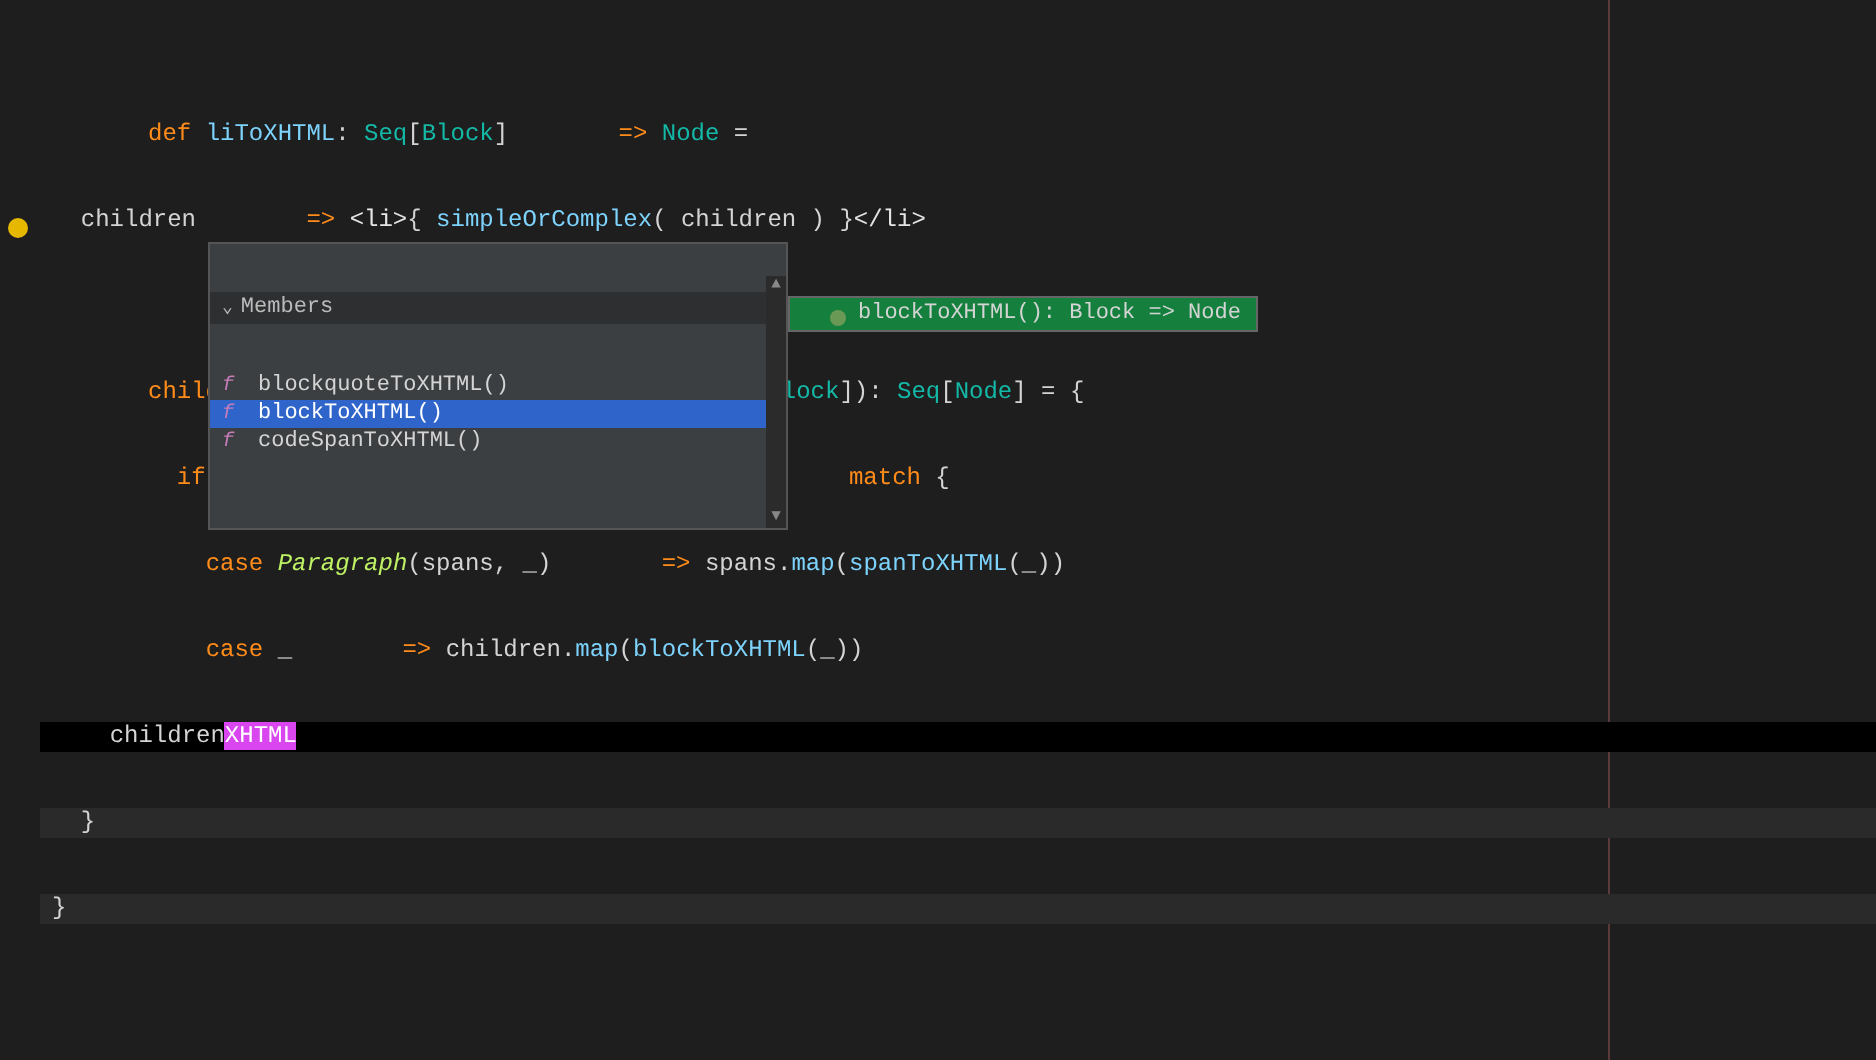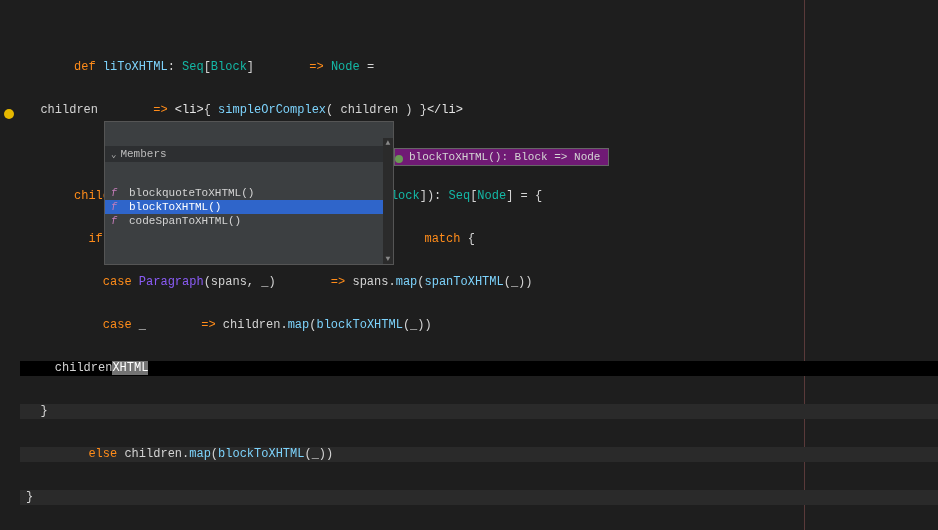--- a/index.html
+++ b/index.html
@@ -55,23 +55,23 @@
     top: 0;
     bottom: 0;
     width: 1px;
     background: #5a3a3a;
   }
   
   .kw { color: #ff8c1a; margin-left: 48px; }     
   .fn { color: #7dd3fc; }     
   .typ { color: #14b8a6; }
   .num { color: #6897bb; }
-  .cls { color: #8b5cf6; }    
+  .cls { color: #bef264; font-style: italic; }    
   .xml { color: #e5e5e5; font-family: Liberation Mono, monospace; }
-  .selected { background: #737373; color: #ffffff; }
+  .selected { background: #d946ef; color: #ffffff; }
 
   
   .completion-popup {
     position: absolute;
     background: #3c3f41;
     border: 1px solid #555;
     font-size: 11px;
     z-index: 10;
   }
   .completion-header {
@@ -119,25 +119,25 @@
     font-size: 8px;
     color: #888;
     line-height: 10px;
   }
   .completion-scroll .up { top: 0; }
   .completion-scroll .dn { bottom: 0; }
 
   
   .sig-tooltip {
     position: absolute;
-    background: #701a75;
+    background: #15803d;
     border: 1px solid #666;
     color: #d4d4d4;
     font-size: 11px;
-    padding: 2px 8px 2px 0;
+    padding: 2px 8px 2px 20px;
     display: flex;
     align-items: flex-end;
     gap: 6px;
     z-index: 9;
   }
   .sig-dot {
     width: 8px; height: 8px;
     background: #6a9955;
     border-radius: 50%;
     flex-shrink: 0;
@@ -155,21 +155,20 @@
 
     <div class="line"><span class="kw">def</span> <span class="fn">liToXHTML</span>: <span class="typ">Seq</span>[<span class="typ">Block</span>] <span class="kw">=&gt;</span> <span class="typ">Node</span> =</div>
     <div class="line">  children <span class="kw">=&gt;</span> <span class="xml">&lt;li&gt;</span>{ <span class="fn">simpleOrComplex</span>( children ) }<span class="xml">&lt;/li&gt;</span></div>
     <div class="line"></div>
     <div class="line"><span class="kw">children def</span> <span class="fn">simpleOrComplex</span>(children: <span class="typ">Seq</span>[<span class="typ">Block</span>]): <span class="typ">Seq</span>[<span class="typ">Node</span>] = {</div>
     <div class="line">  <span class="kw">if</span> (children.length == <span class="num">1</span>) children.head <span class="kw">match</span> {</div>
     <div class="line">    <span class="kw">case</span> <span class="cls">Paragraph</span>(spans, _) <span class="kw">=&gt;</span> spans.<span class="fn">map</span>(<span class="fn">spanToXHTML</span>(_))</div>
     <div class="line">    <span class="kw">case</span> _ <span class="kw">=&gt;</span> children.<span class="fn">map</span>(<span class="fn">blockToXHTML</span>(_))</div>
     <div class="line highlight-line-dark">    <span>children</span><span class="selected">XHTML</span></div>
     <div class="line highlight-line">  }</div>
-    <div class="line highlight-line">  <span class="kw">else</span> children.<span class="fn">map</span>(<span class="fn">blockToXHTML</span>(_))</div>
     <div class="line highlight-line">}</div>
     
     
     
     
     
     
     
     
     

